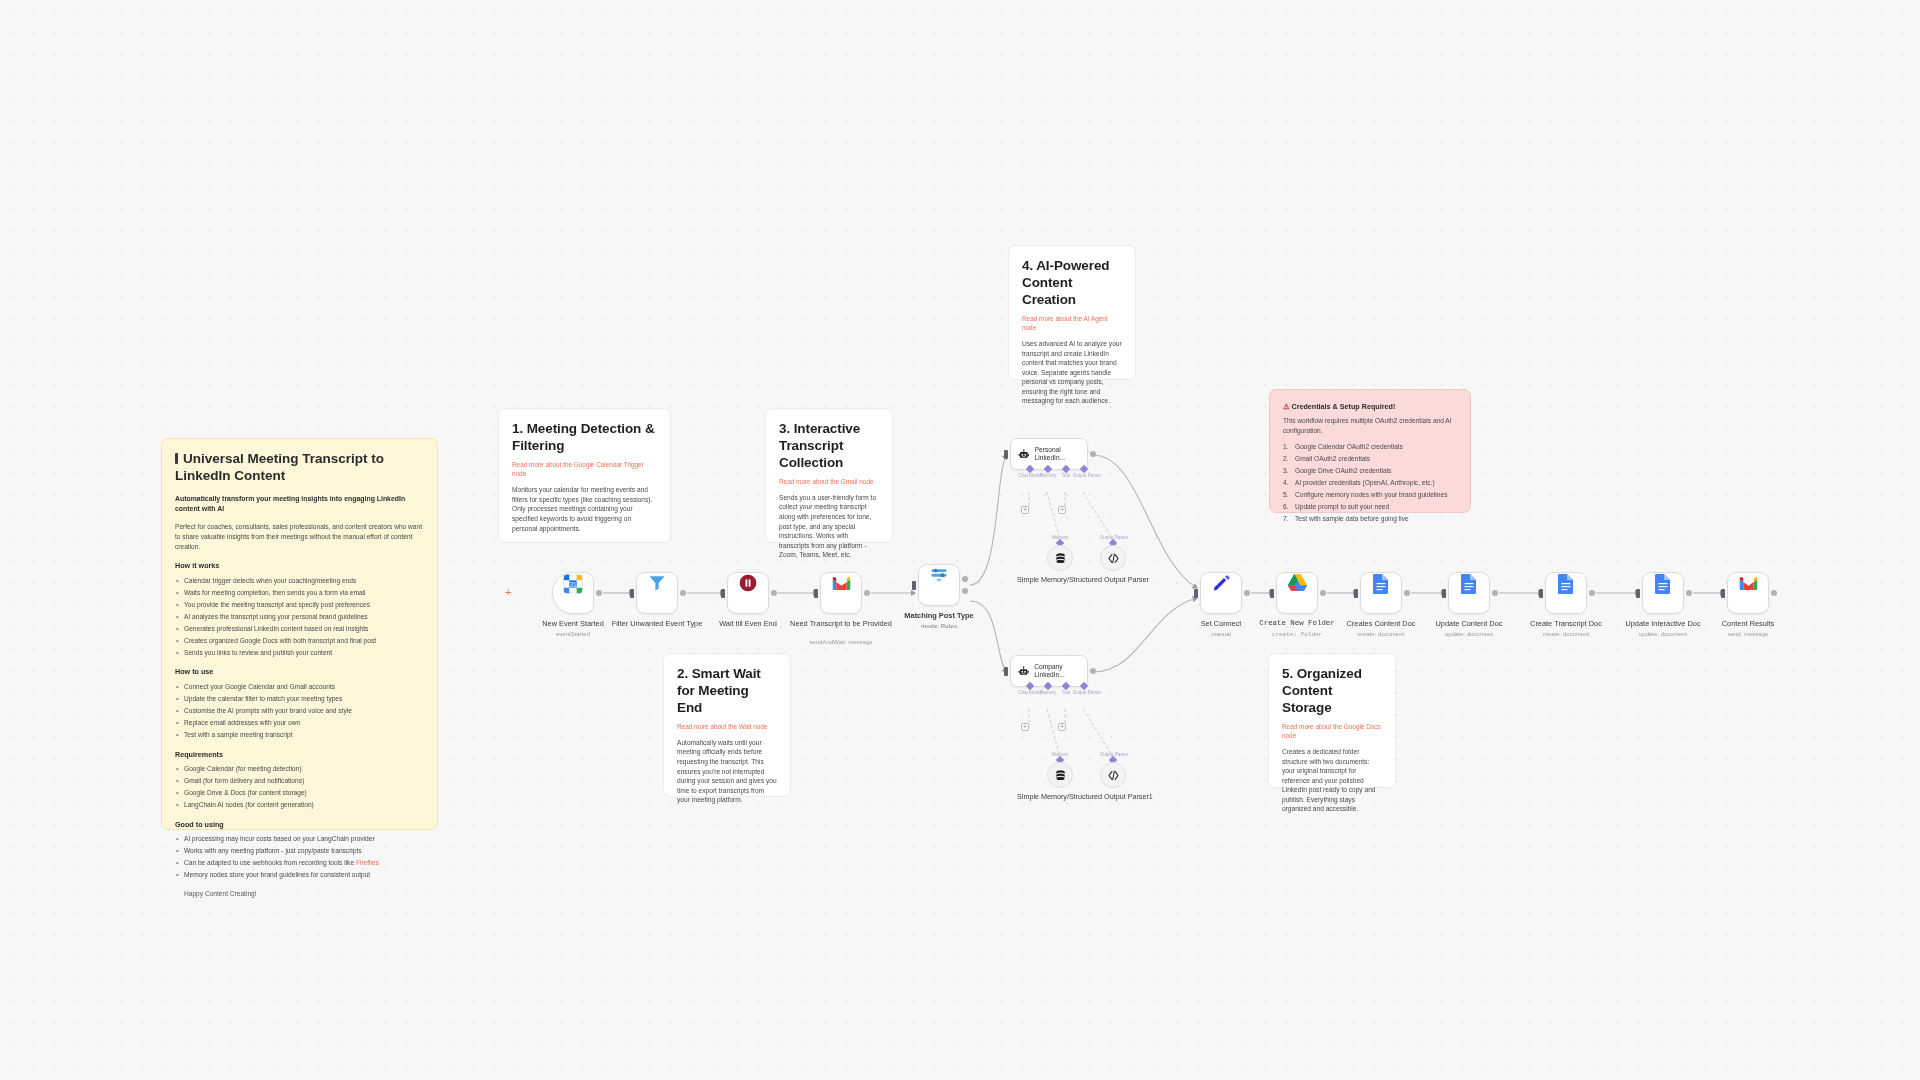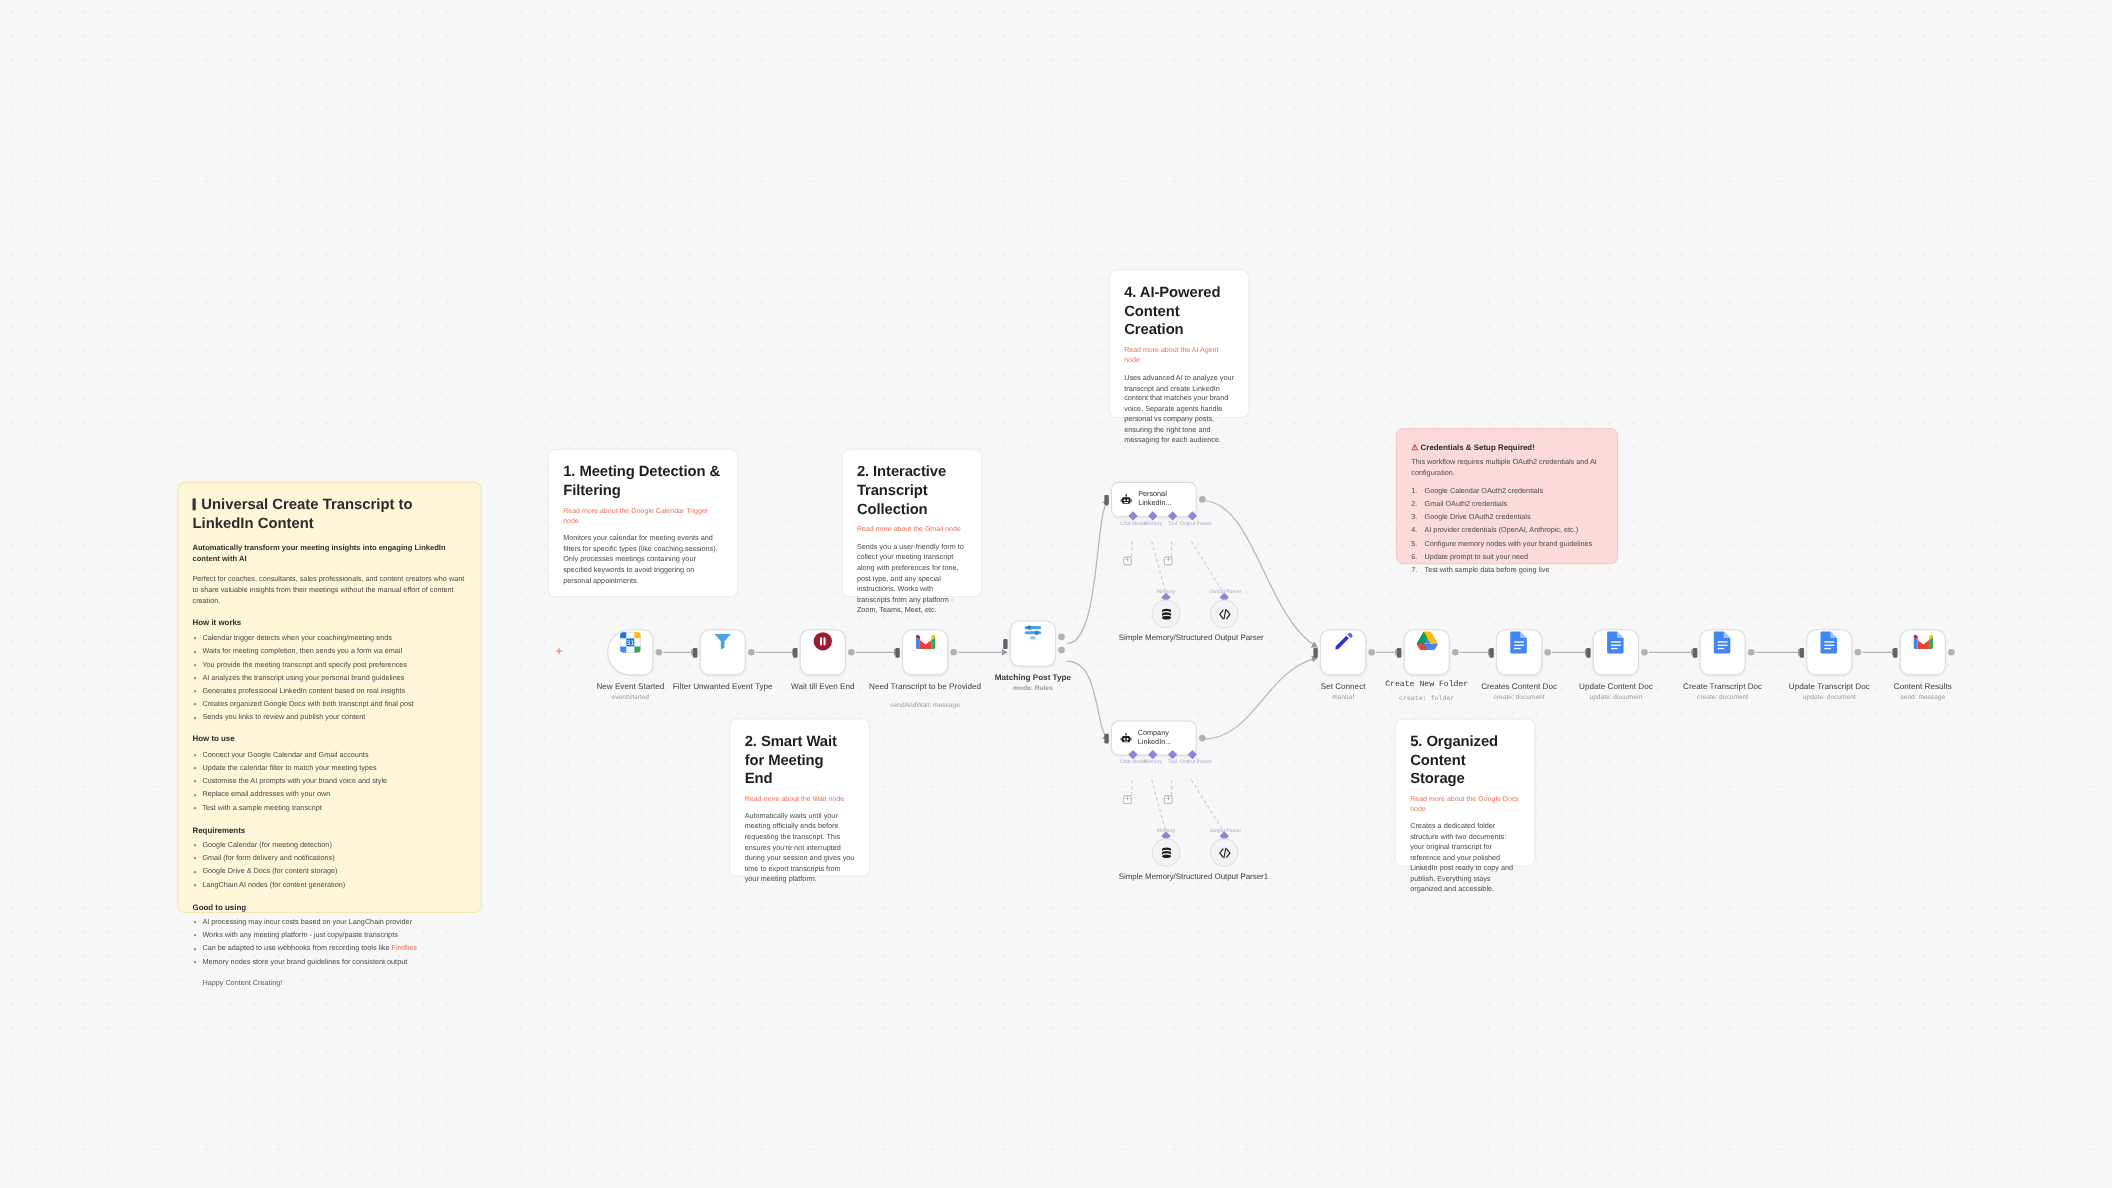--- a/index.html
+++ b/index.html
@@ -177,21 +177,21 @@
       <path d="M1083 492 L1113 540"></path>
       <path d="M1029 709 L1029 724"></path>
       <path d="M1047 709 L1060 757"></path>
       <path d="M1065 709 L1065 724"></path>
       <path d="M1083 709 L1113 757"></path>
     </g>
   </svg>
 
   <div class="note yellow" style="left:161px; top:438px; width:277px; height:392px;">
     <h1>
-      <span class="sep-icon"></span><span>Universal Create Transcript to LinkedIn Content</span>
+      <span class="sep-icon"></span><span>Universal Meeting Transcript to LinkedIn Content</span>
     </h1>
     <p class="lead">Automatically transform your meeting insights into engaging LinkedIn content with AI</p>
     <p>Perfect for coaches, consultants, sales professionals, and content creators who want to share valuable insights from their meetings without the manual effort of content creation.</p>
 
     <h3>How it works</h3>
     <ul>
       <li>Calendar trigger detects when your coaching/meeting ends</li>
       <li>Waits for meeting completion, then sends you a form via email</li>
       <li>You provide the meeting transcript and specify post preferences</li>
       <li>AI analyzes the transcript using your personal brand guidelines</li>
@@ -233,21 +233,21 @@
     <p>Monitors your calendar for meeting events and filters for specific types (like coaching sessions). Only processes meetings containing your specified keywords to avoid triggering on personal appointments.</p>
   </div>
 
   <div class="note white" style="left:663px; top:653px; width:128px; height:144px;">
     <h2>2. Smart Wait for Meeting End</h2>
     <a class="readmore">Read more about the Wait node</a>
     <p>Automatically waits until your meeting officially ends before requesting the transcript. This ensures you're not interrupted during your session and gives you time to export transcripts from your meeting platform.</p>
   </div>
 
   <div class="note white" style="left:765px; top:408px; width:128px; height:135px;">
-    <h2>2. Interactive Transcript Collection</h2>
+    <h2>3. Interactive Transcript Collection</h2>
     <a class="readmore">Read more about the Gmail node</a>
     <p>Sends you a user-friendly form to collect your meeting transcript along with preferences for tone, post type, and any special instructions. Works with transcripts from any platform - Zoom, Teams, Meet, etc.</p>
   </div>
 
   <div class="note white" style="left:1008px; top:245px; width:128px; height:135px;">
     <h2>4. AI-Powered Content Creation</h2>
     <a class="readmore">Read more about the AI Agent node</a>
     <p>Uses advanced AI to analyze your transcript and create LinkedIn content that matches your brand voice. Separate agents handle personal vs company posts, ensuring the right tone and messaging for each audience.</p>
   </div>
 
@@ -515,21 +515,21 @@
   <div class="node" style="left:1642px; top:572px;">
     <svg class="icn" width="18" height="22" viewBox="0 0 18 22">
       <path d="M2 1h8l6 6v13a1 1 0 0 1-1 1H2a1 1 0 0 1-1-1V2a1 1 0 0 1 1-1z" fill="#4285f4"></path>
       <path d="M10 1l6 6h-6z" fill="#a1c2fa"></path>
       <rect x="4.5" y="10" width="9" height="1.2" fill="#fff"></rect>
       <rect x="4.5" y="13" width="9" height="1.2" fill="#fff"></rect>
       <rect x="4.5" y="16" width="6" height="1.2" fill="#fff"></rect>
     </svg>
     <div class="port in"></div>
     <div class="port out"></div>
-    <div class="node-label">Update Transcript Doc</div>
+    <div class="node-label">Update Interactive Doc</div>
     <div class="node-sub" style="top:58px;">update: document</div>
   </div>
 
   <div class="node" style="left:1727px; top:572px;">
     <svg class="icn" width="21" height="21" viewBox="0 0 24 18">
       <path d="M2 3.5 12 11 22 3.5V15a1.5 1.5 0 0 1-1.5 1.5H18V7.5l-6 4.5-6-4.5v9H3.5A1.5 1.5 0 0 1 2 15z" fill="#fff"></path>
       <path d="M2 15V4.2l4 3V16.5H3.5A1.5 1.5 0 0 1 2 15z" fill="#4285f4"></path>
       <path d="M18 16.5V7.2l4-3V15a1.5 1.5 0 0 1-1.5 1.5z" fill="#34a853"></path>
       <path d="M6 7.2 12 11.7 18 7.2V16.5H6z" fill="#ea4335"></path>
       <path d="M2 3.1a1.5 1.5 0 0 1 2.4-1.2L6 3.1v4.1L2 4.2z" fill="#c5221f"></path>

